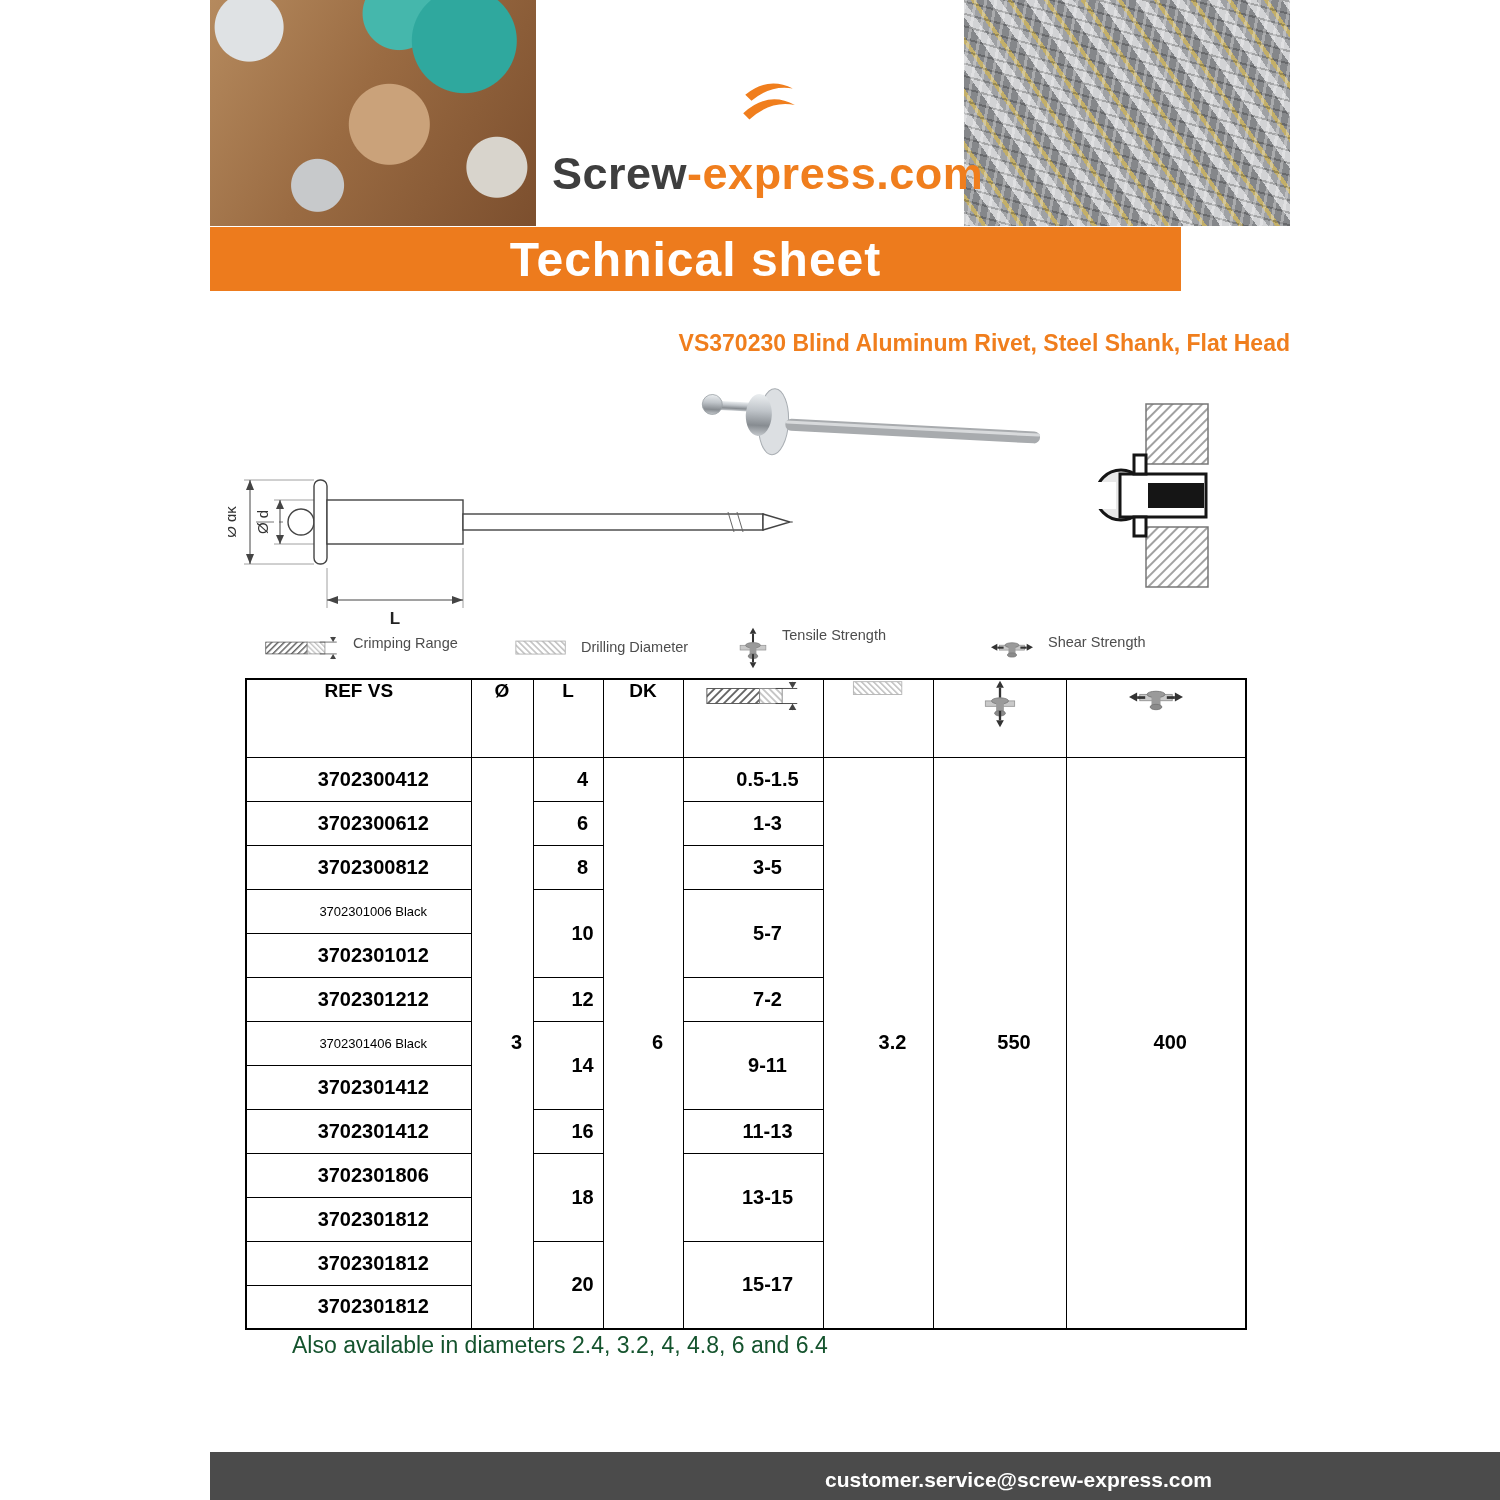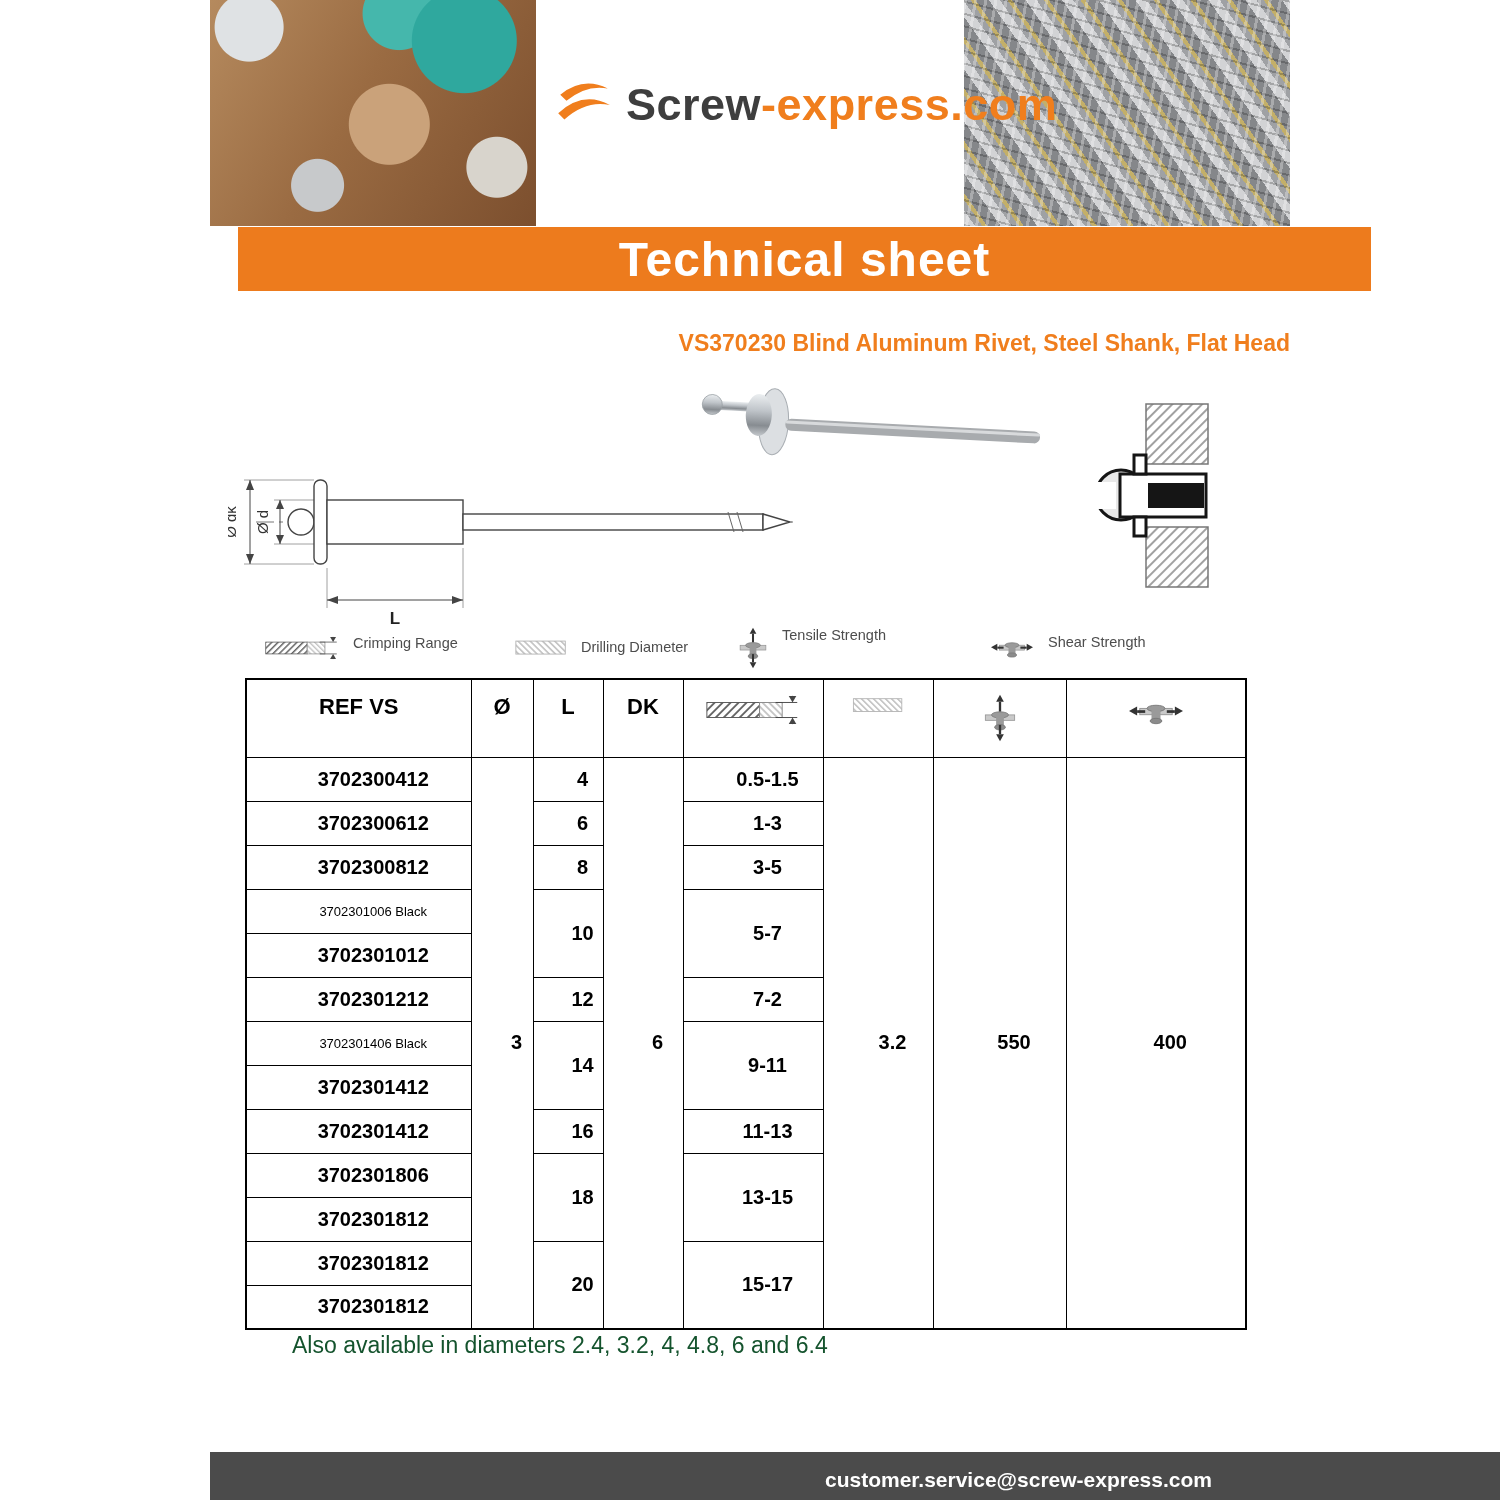--- a/index.html
+++ b/index.html
@@ -23,28 +23,28 @@
       radial-gradient(circle at 55% 55%, #caa27a 0 40px, transparent 41px),
       linear-gradient(120deg,#b58a5e 0%,#9a6b42 45%,#7c4f2e 100%);
   }
   .photo-right {
     left:964px; width:326px;
     background:
       repeating-linear-gradient(100deg, rgba(255,255,255,.30) 0 3px, rgba(255,255,255,0) 3px 10px),
       repeating-linear-gradient(15deg, rgba(0,0,0,.22) 0 2px, rgba(0,0,0,0) 2px 12px),
       repeating-linear-gradient(55deg,#d2d3d5 0 9px,#9fa1a4 9px 15px,#c3af69 15px 19px,#85878a 19px 30px);
   }
-  .logo { position:absolute; left:552px; top:74px; display:flex; align-items:center; gap:12px; }
+  .logo { position:absolute; left:552px; top:74px; display:flex; align-items:center; gap:12px;flex-direction:column; }
   .logo-text { font-size:45px; font-weight:bold; letter-spacing:.5px; white-space:nowrap; }
   .logo-screw { color:#3e3e3e; }
   .logo-rest  { color:#F07E1D; }
 
   .banner {
-    position:absolute; left:210px; top:227px; width:1133px; height:64px;
-    background:#ED7B1D; display:flex; align-items:center; justify-content:center;margin-left:28px;
+    position:absolute; left:210px; top:227px; width:971px; height:64px;
+    background:#ED7B1D; display:flex; align-items:center; justify-content:center;
   }
   .banner-text { color:#fff; font-size:48px; font-weight:bold; letter-spacing:1px; }
 
   .product-title {
     position:absolute; left:210px; top:330px; width:1080px; text-align:right;
     color:#F07E1D; font-size:23px; font-weight:bold;
   }
 
   
   .svg-drawing  { position:absolute; left:228px;  top:382px; }
@@ -59,21 +59,21 @@
     display:flex; align-items:flex-start; gap:14px;
     color:#4d4d4d; font-size:14.5px; white-space:nowrap;
   }
 
   
   .spec-table {
     position:absolute; left:245px; top:678px;
     border-collapse:collapse; table-layout:fixed; background:#fff; border:2px solid #000;
   }
   .spec-table th, .spec-table td { border:1px solid #000; padding:0; text-align:center; }
-  .spec-table thead th { height:78px; vertical-align:top; padding-top:14px; font-size:22px; font-weight:bold; }
+  .spec-table thead th { height:78px; vertical-align:top; font-size:19px; font-weight:bold; }
   .spec-table tbody td { height:44px; font-size:20px; font-weight:bold; vertical-align:middle;padding-left:29px; }
   .spec-table td.ref-small { font-size:13px; font-weight:normal; }
 
   .note { position:absolute; left:292px; top:1332px; font-size:23px; color:#14532d; }
 
   
   .footer {
     position:absolute; left:210px; top:1452px; width:1290px; height:56px;
     background:#4b4b4b; display:flex; align-items:center; justify-content:flex-end; padding-right:288px;
   }

